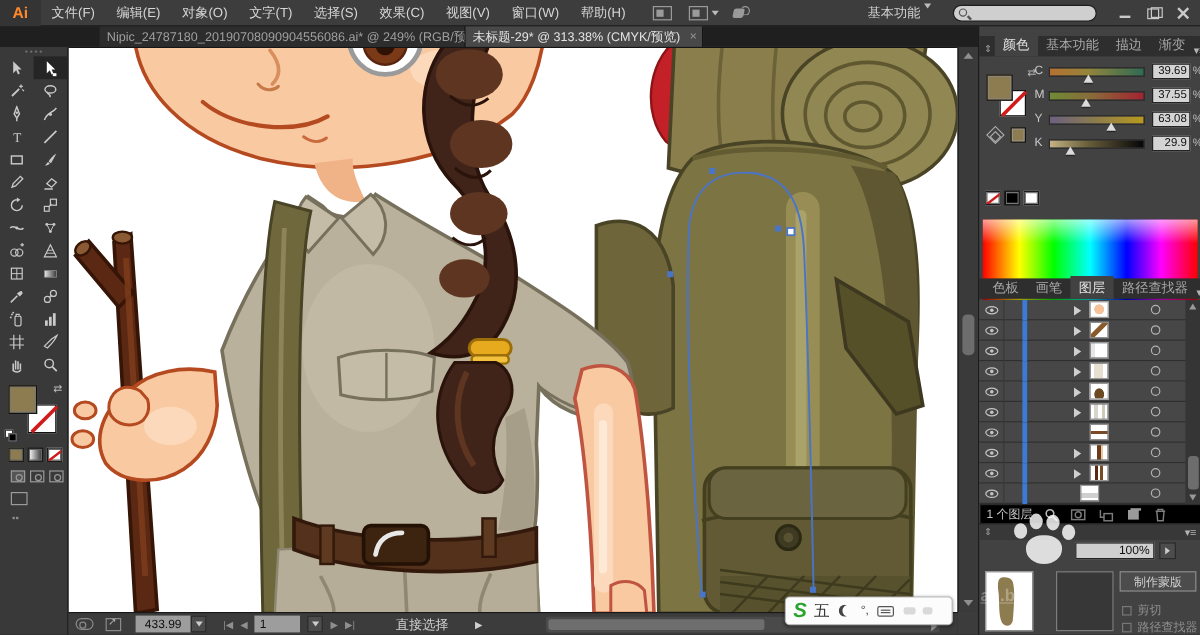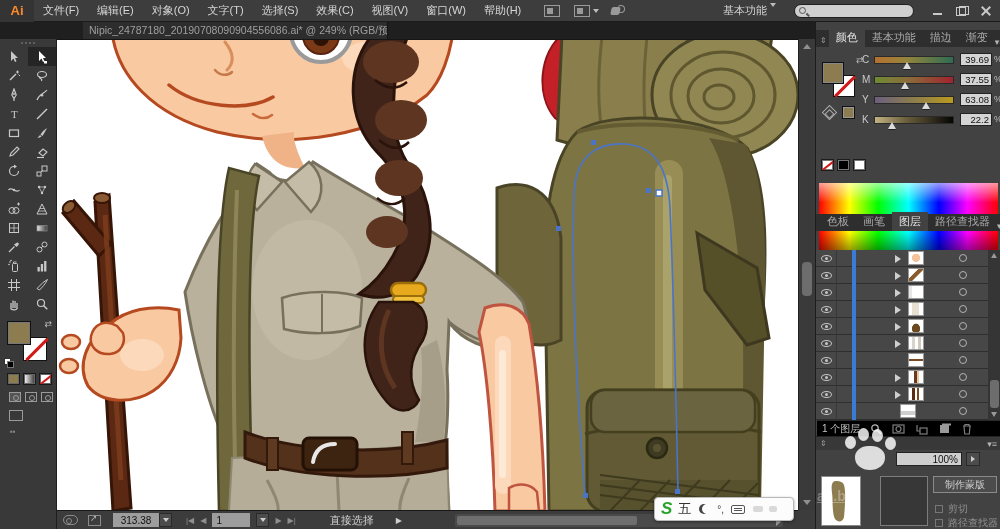--- a/index.html
+++ b/index.html
@@ -149,21 +149,21 @@
   .sw-none { left:5px; top:112px; background:#fff; overflow:hidden; position:absolute; }
   .sw-none:after { content:""; position:absolute; left:-3px; top:4px; width:20px; height:2px; background:#d11a1a; transform:rotate(-38deg); }
   .sw-black { left:21px; top:112px; background:#000; }
   .sw-white { left:37px; top:112px; background:#fff; }
   .spectrum { position:absolute; left:3px; top:136px; width:179px; height:70px; cursor:crosshair;
     background:
       linear-gradient(to bottom, rgba(255,255,255,.6), rgba(255,255,255,0) 28%, rgba(0,0,0,0) 70%, rgba(0,0,0,.45)),
       linear-gradient(90deg,#f00,#ff0 17%,#0f0 33%,#0ff 50%,#00f 67%,#f0f 83%,#f00); }
 
   
-  .ltabs { top:192px; }
+  .ltabs { top:210px; }
   .layersbox { position:absolute; left:0; top:228px; width:185px; height:170px; background:#3d3d3d; }
   .lrow { position:relative; width:172px; height:17px; background:#474747; border-bottom:1px solid #2f2f2f; cursor:pointer; }
   .eye { position:absolute; left:5px; top:5px; width:11px; height:7px; border:1px solid #c4c4c4; border-radius:50%; cursor:pointer; }
   .eye:after { content:""; position:absolute; left:3px; top:1px; width:3px; height:3px; background:#c4c4c4; border-radius:50%; }
   .lsep { position:absolute; left:20px; top:0; width:1px; height:17px; background:#383838; }
   .lbar { position:absolute; left:36px; top:0; width:4px; height:17px; background:#3b7bd6; }
   .ltri { position:absolute; left:79px; top:5px; width:0; height:0; border-top:4px solid transparent;
     border-bottom:4px solid transparent; border-left:6px solid #cfcfcf; cursor:pointer; }
   .lthumb { position:absolute; left:92px; top:1px; width:16px; height:14px; background:#fff; border:1px solid #999; }
   .ltarget { position:absolute; left:143px; top:4px; width:8px; height:8px; border:1px solid #b2b2b2; border-radius:50%; cursor:pointer; }
@@ -269,20 +269,24 @@
       <span class="wb wb-res"></span>
       <span class="wb wb-close"></span>
     </span>
   </div>
 
   <div class="tabbar">
     <div class="doctab inactive">
       <span>Nipic_24787180_20190708090904556086.ai* @ 249% (RGB/预览)</span>
 
     </div>
+    <div class="doctab active">
+      <span>未标题-29* @ 313.38% (CMYK/预览)</span>
+      <span class="closex">×</span>
+    </div>
   </div>
 
   <div class="toolcol">
     <div class="tooldots">
         <i></i>
         <i></i>
         <i></i>
         <i></i>
       </div>
     <div class="tools">
@@ -605,21 +609,21 @@
   <div class="vscroll">
     <div class="vs-arrow vs-up"></div>
     <div class="vs-thumb"></div>
     <div class="vs-arrow vs-down"></div>
   </div>
   <div class="sb-corner"></div>
 
   <div class="statusbar">
     <span class="sb-ic1"></span>
     <span class="sb-ic2"></span>
-    <span class="zoombox">313.38</span>
+    <span class="zoombox">433.99</span>
     <span class="dropbtn">
         <i></i>
       </span>
     <span class="navgroup">
       <span>|◀</span>
       <span>◀</span>
       <span class="abfield">1</span>
       <span class="dropbtn">
           <i></i>
         </span>
@@ -670,21 +674,21 @@
         <span class="lbl">Y</span>
         <span class="track grad-y"></span>
         <span class="thumb" style="left:60px;"></span>
         <span class="val">63.08</span>
         <span class="unit">%</span>
       </div>
       <div class="chrow" style="top:66px;">
         <span class="lbl">K</span>
         <span class="track grad-k"></span>
         <span class="thumb" style="left:26px;"></span>
-        <span class="val">22.2</span>
+        <span class="val">29.9</span>
         <span class="unit">%</span>
       </div>
 
       <div class="mini-sw sw-none"></div>
       <div class="mini-sw sw-black"></div>
       <div class="mini-sw sw-white"></div>
       <div class="spectrum"></div>
     </div>
 
     <div class="ptabs ltabs">

